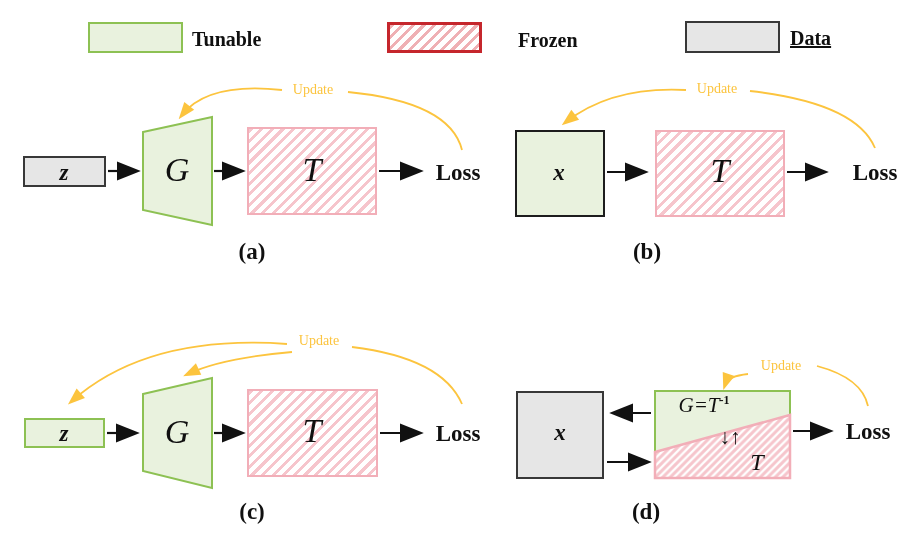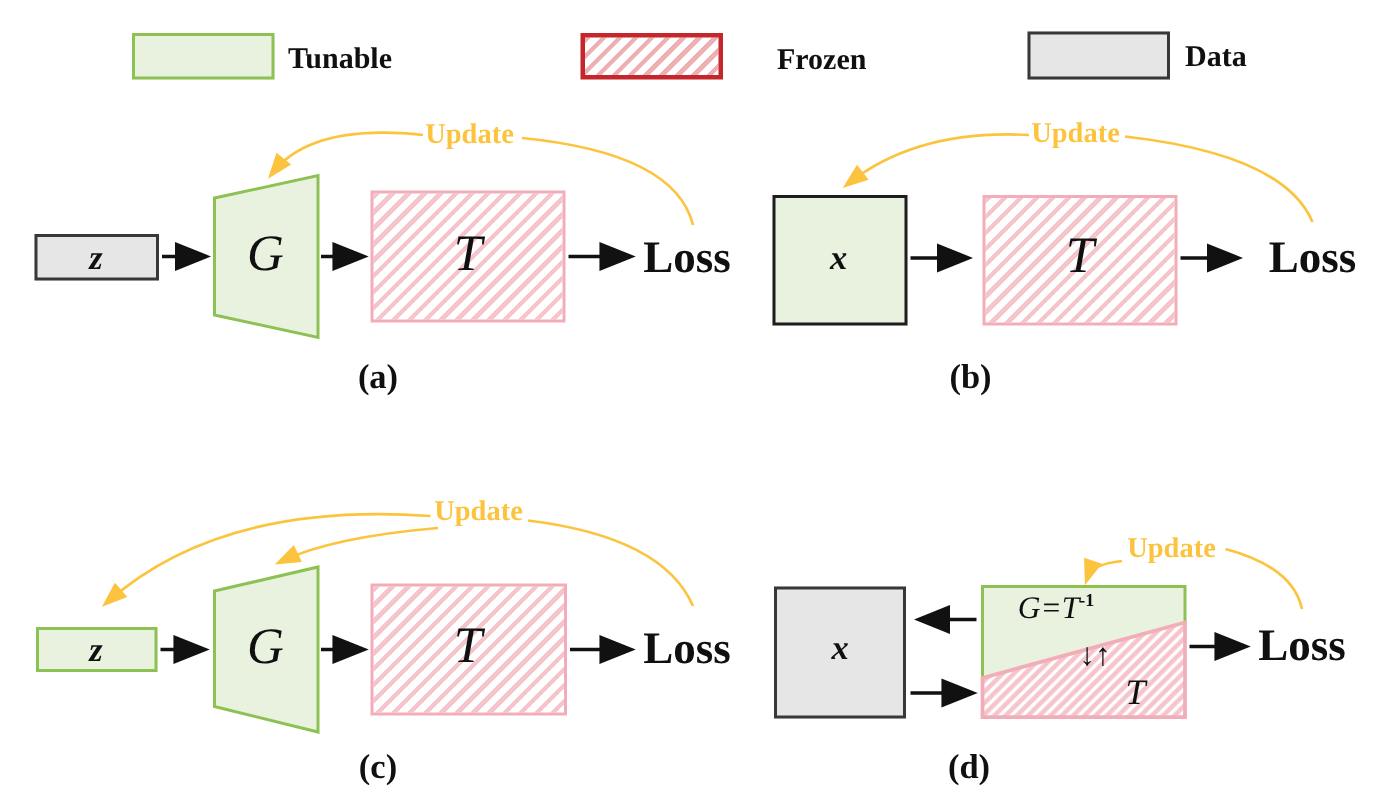--- a/index.html
+++ b/index.html
@@ -22,23 +22,23 @@
                     background:repeating-linear-gradient(135deg, var(--frozen-stripe-soft) 0 3px, #ffffff 3px 7.5px); }
 
   
   .label { position:absolute; transform:translate(-50%,-50%); white-space:nowrap; color:#101010; line-height:1; }
   .llabel { position:absolute; transform:translate(0,-50%); white-space:nowrap; color:#101010; line-height:1; }
   .math { font-style:italic; font-weight:bold; }
   .script { font-style:italic; font-weight:500; }
   .legend-text { font-size:20px; font-weight:bold; }
   .node-small { font-size:23px; }
   .node-big { font-size:34px; }
-  .loss-text { font-size:30px; font-weight:bold; }
+  .loss-text { font-size:23px; font-weight:bold; }
   .caption { font-size:23px; font-weight:bold; }
-  .update-text { font-size:19px; font-weight:bold; color:var(--update-yellow); }
+  .update-text { font-size:14px; font-weight:normal; color:var(--update-yellow); }
   .inv-text { font-size:21px; font-style:italic; font-weight:500; }
   .inv-text sup { font-size:12px; font-style:normal; font-weight:bold; }
   .exch-text { font-size:21px; font-weight:bold; }
 
   
   .trap { fill:var(--tunable-fill); stroke:var(--tunable-border); stroke-width:2; }
   .pinkpoly { fill:url(#hatchSoft); stroke:var(--frozen-border-soft); stroke-width:2.5; }
   .conn { stroke:var(--arrow-black); stroke-width:2.2; fill:none; }
   .arc  { stroke:var(--update-yellow); stroke-width:1.8; fill:none; }
   .head-black { fill:var(--arrow-black); }
@@ -103,21 +103,21 @@
     <polygon class="pinkpoly" points="655,452 790,415 790,478 655,478"></polygon>
     <line class="conn" x1="651" y1="413" x2="614" y2="413" marker-end="url(#ab)"></line>
     <line class="conn" x1="607" y1="462" x2="647" y2="462" marker-end="url(#ab)"></line>
     <line class="conn" x1="793" y1="431" x2="829" y2="431" marker-end="url(#ab)"></line>
     <path class="arc" d="M748,374 Q728,376 725,385" marker-end="url(#ay)"></path>
     <path class="arc" d="M817,366 Q862,378 868,406"></path>
   </svg>
 
   <div class="llabel legend-text" style="left:192px; top:39px;">Tunable</div>
   <div class="llabel legend-text" style="left:489px; top:40px;margin-left:29px;">Frozen</div>
-  <div class="llabel legend-text" style="left:790px; top:38px;">Data</div>
+  <div class="llabel legend-text" style="left:790px; top:38px;text-decoration:underline;">Data</div>
 
   <div class="label update-text" style="left:313px; top:90px;">Update</div>
   <div class="label math node-small" style="left:64px; top:172px;">z</div>
   <div class="label script node-big" style="left:177px; top:170px;">G</div>
   <div class="label script node-big" style="left:312px; top:170px;">T</div>
   <div class="label loss-text" style="left:458px; top:172px;">Loss</div>
   <div class="label caption" style="left:252px; top:251px;">(a)</div>
 
   <div class="label update-text" style="left:717px; top:89px;">Update</div>
   <div class="label math node-small" style="left:559px; top:172px;">x</div>

